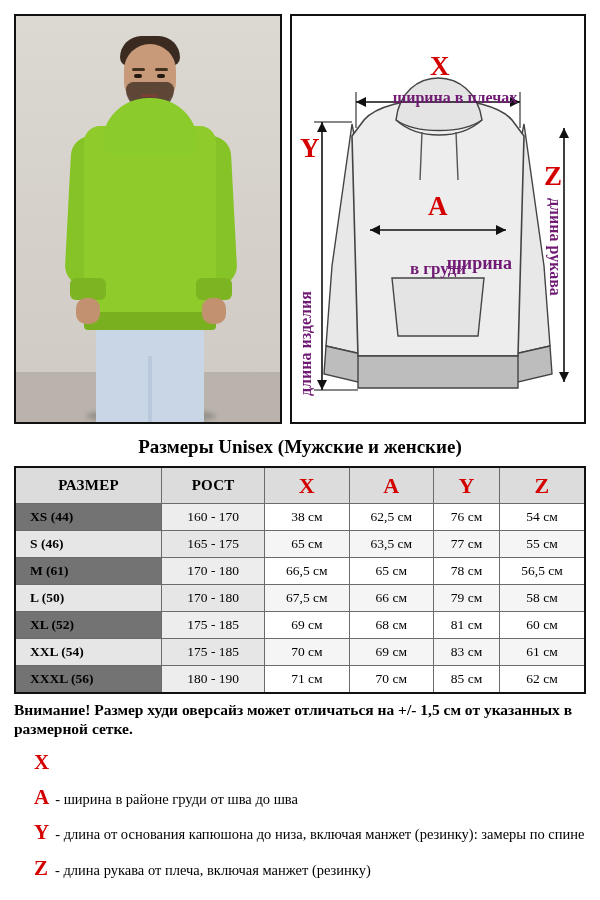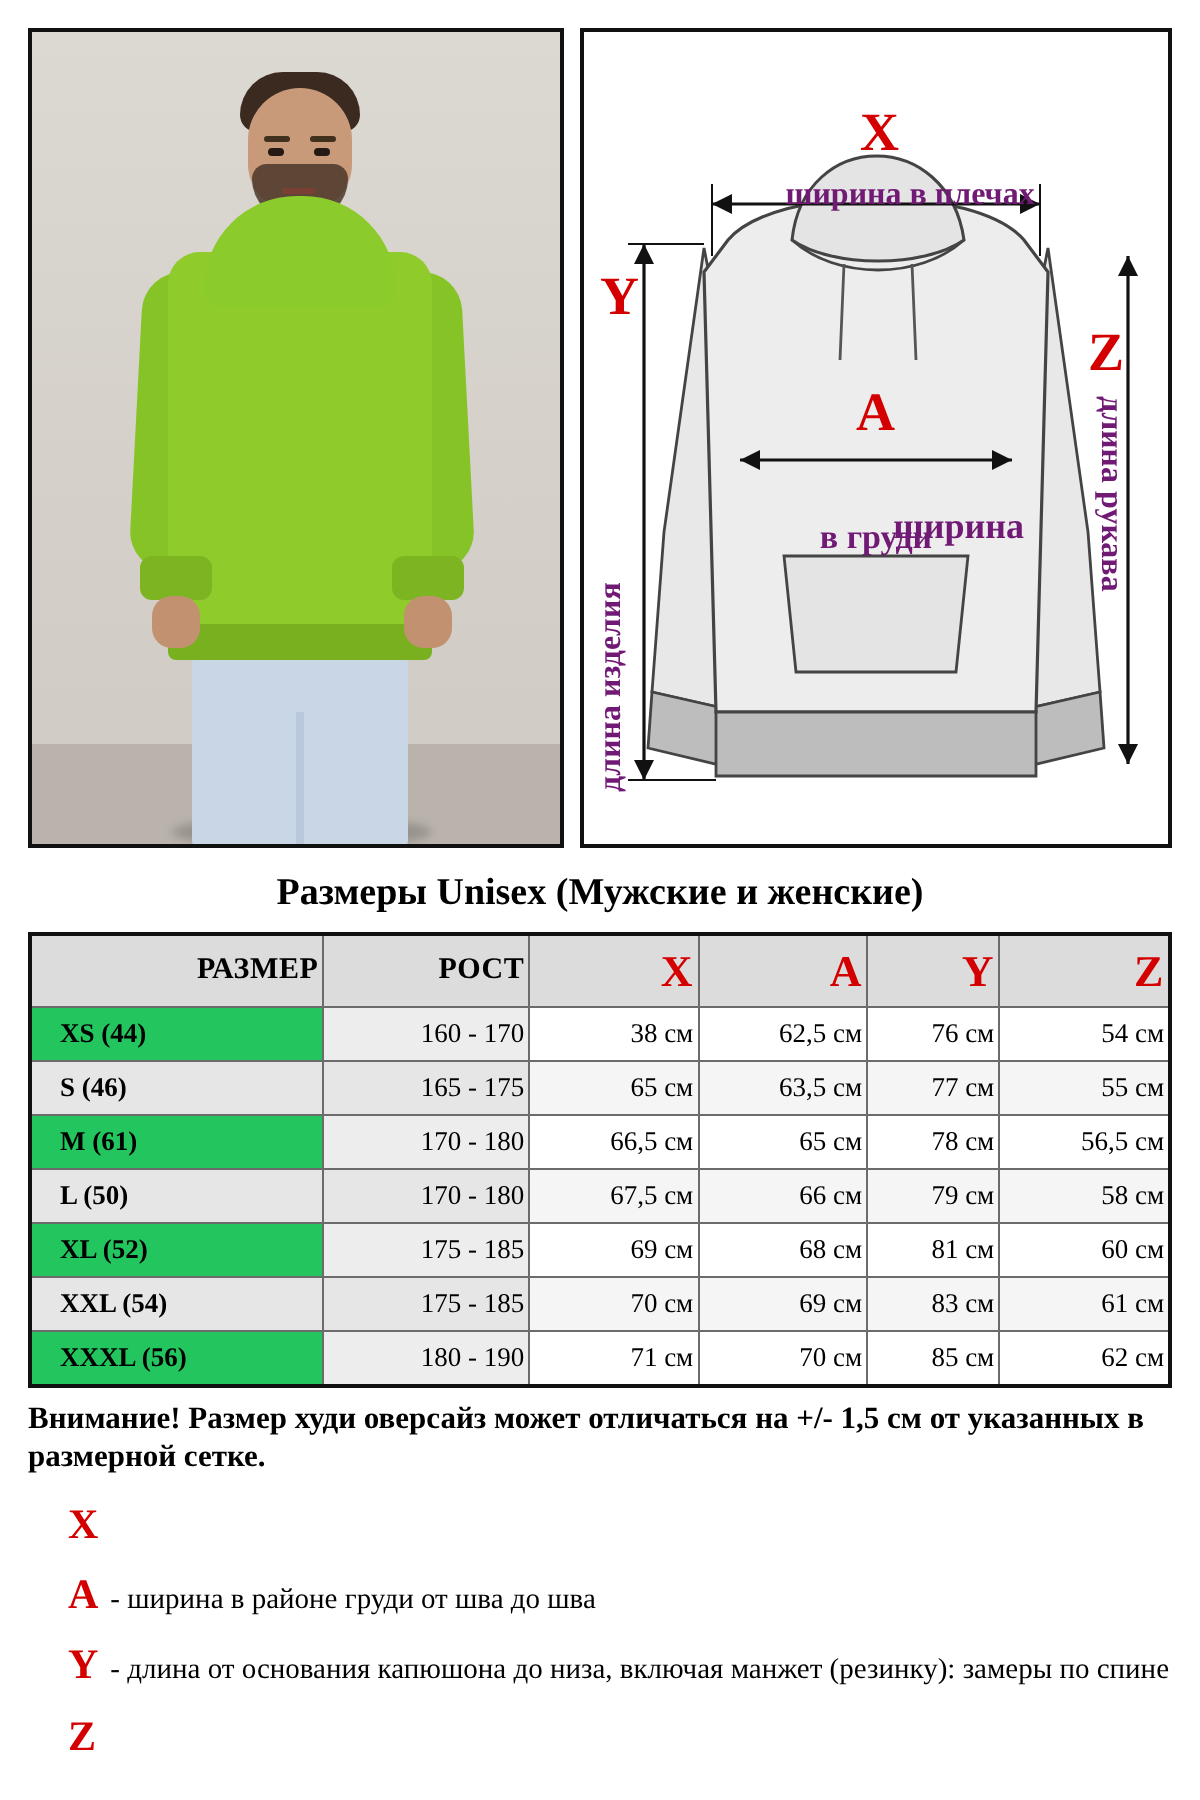--- a/index.html
+++ b/index.html
@@ -192,42 +192,42 @@
   }
   table.size-table {
     width: 572px;
     border-collapse: collapse;
     border: 2px solid #111;
     font-family: "Liberation Serif", serif;
   }
   table.size-table th,
   table.size-table td {
     border: 1px solid #6b6b6b;
-    text-align: right;
+    text-align: center;
     padding: 5px 2px;
     font-size: 13.5px;
   }
   table.size-table thead th {
     background: #dcdcdc;
     font-weight: bold;
     font-size: 15px;
     padding: 9px 2px;
     letter-spacing: .3px;
   }
   table.size-table thead th.mark {
     color: #d40000;
     font-size: 22px;
     font-weight: bold;
     padding: 3px 2px;
   }
   table.size-table td.sizecol {
     font-weight: bold;
     text-align: left;
     padding-left: 14px;
-    background: #22c55e;
+    background: #737373;
   }
   table.size-table td.growcol {
     background: #ededed;
   }
   table.size-table tbody tr:nth-child(even) td { background: #f5f5f5; }
   table.size-table tbody tr:nth-child(even) td.sizecol,
   table.size-table tbody tr:nth-child(even) td.growcol { background: #e6e6e6; }
 
   
   .warning {
@@ -438,16 +438,17 @@
     <div class="legend-row">
       <span class="mark">A</span>
       <span class="txt">- ширина в районе груди от шва до шва</span>
     </div>
     <div class="legend-row">
       <span class="mark">Y</span>
       <span class="txt">- длина от основания капюшона до низа, включая манжет (резинку): замеры по спине</span>
     </div>
     <div class="legend-row">
       <span class="mark">Z</span>
+      <span class="txt">- длина рукава от плеча, включая манжет (резинку)</span>
     </div>
   </div>
 
 </div>
 
 </body></html>

